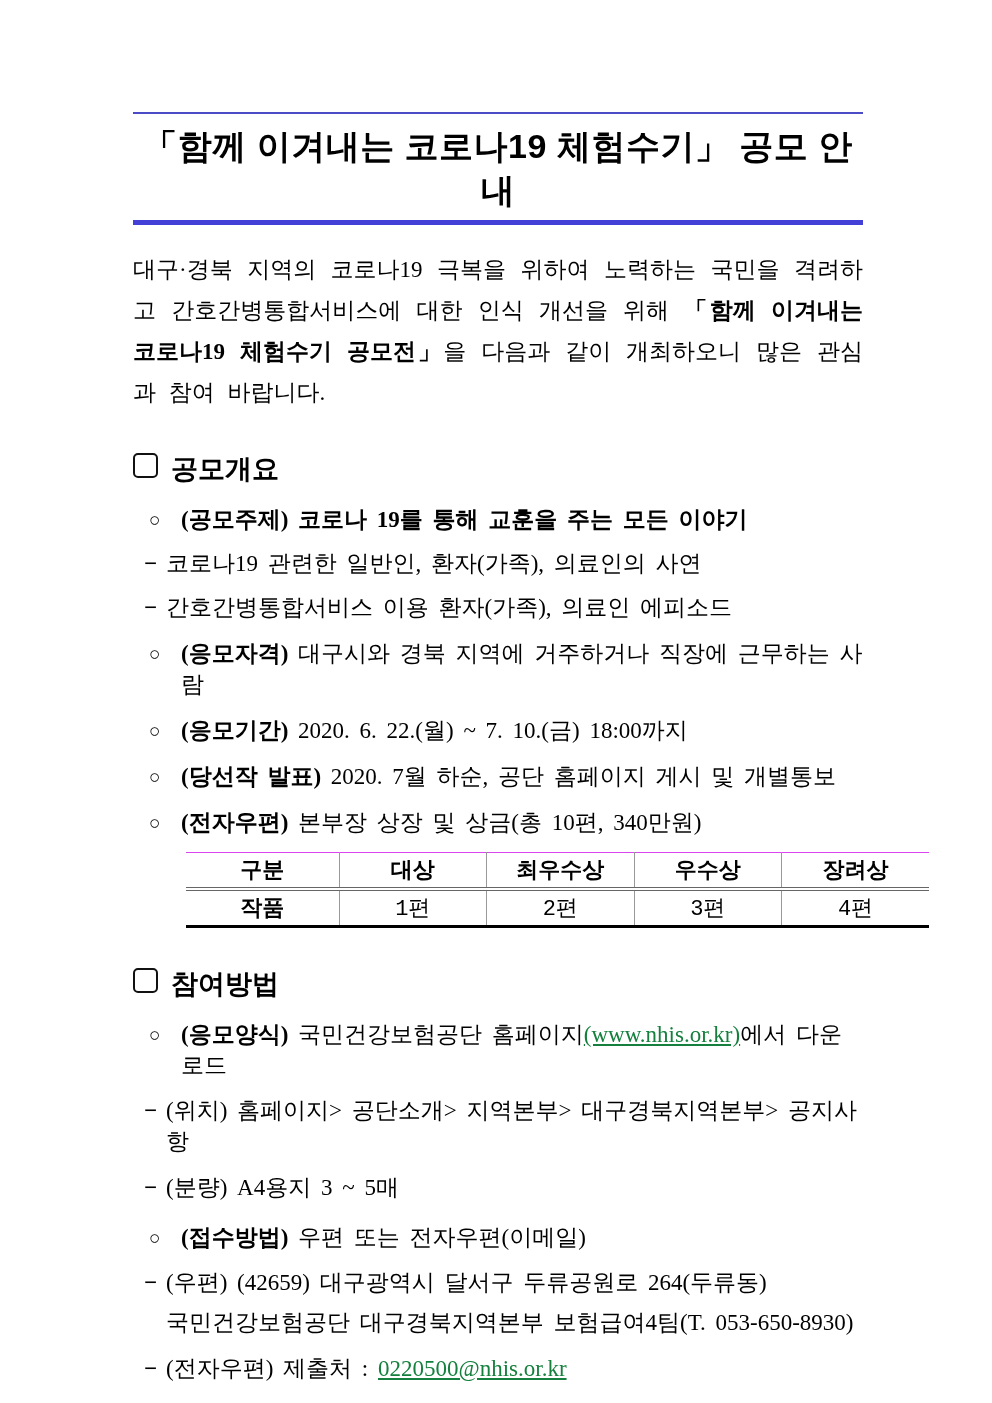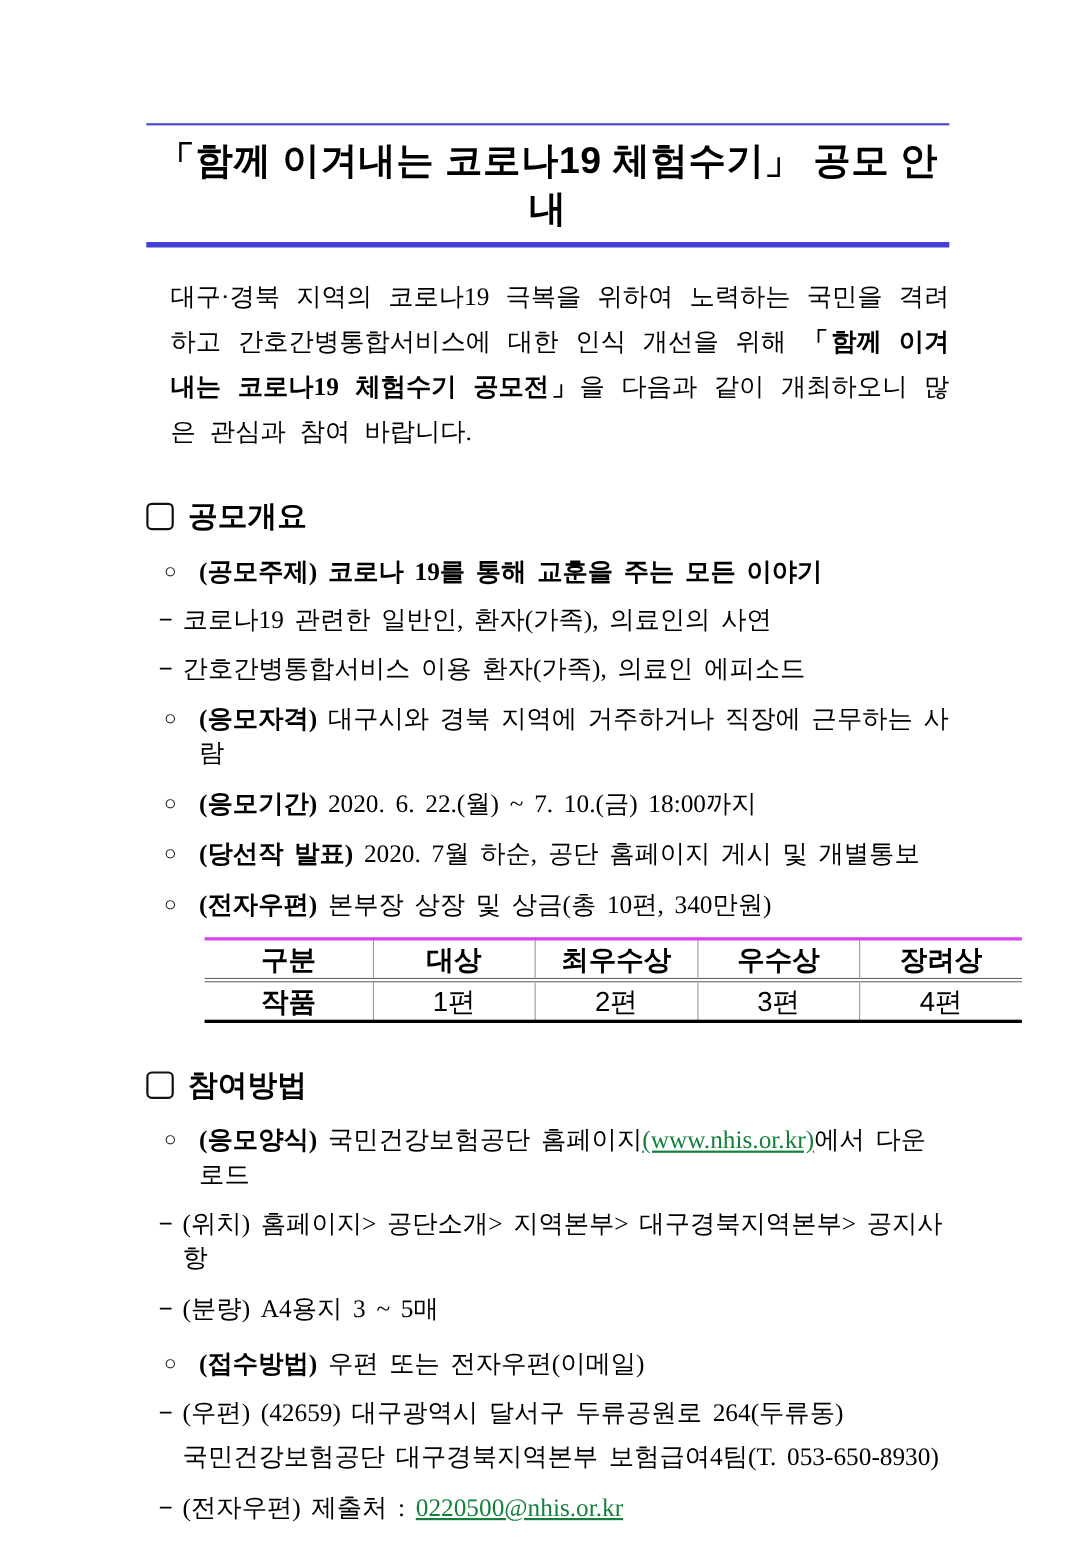--- a/index.html
+++ b/index.html
@@ -29,27 +29,26 @@
     letter-spacing: 0.5px;
     line-height: 44px;
   }
   
   .intro {
     margin-top: 24px;
     font-size: 23px;
     line-height: 41px;
     text-align: justify;
     word-spacing: 7px;
-    margin-left: 22px;
   }
   .intro b { font-weight: bold; }
   
   .section-heading {
     display: flex;
-    align-items: center;
+    align-items: flex-start;
     margin-top: 40px;
     font-family: "Liberation Sans", "DejaVu Sans", sans-serif;
     font-size: 27px;
     font-weight: 800;
     line-height: 32px;
   }
   .checkbox {
     width: 21px; height: 21px;
     border: 2px solid #111;
     border-radius: 5px;
@@ -68,24 +67,24 @@
   .wrap2 { margin-top: 9px; }
   a.doclink {
     color: #15803d;
     text-decoration: underline;
   }
   
   .prize-table {
     margin: 14px 0 0 53px;
     width: 743px;
     border-collapse: collapse;
-    border-top: 3px solid #d946ef;
+    border-top: 1px solid #d946ef;
     border-bottom: 3px solid #000;
-    font-family: Liberation Sans, sans-serif;
-    font-size: 25px;
+    font-family: Liberation Mono, monospace;
+    font-size: 22px;
     table-layout: fixed;
   }
   .prize-table th, .prize-table td {
     text-align: center;
     vertical-align: middle;
     height: 34px;
     padding: 0;
   }
   .prize-table th + th, .prize-table td + td { border-left: 1px solid #999; margin-top: 36px; }
   .prize-table thead th { border-bottom: 4px double #666; font-weight: 800; }

